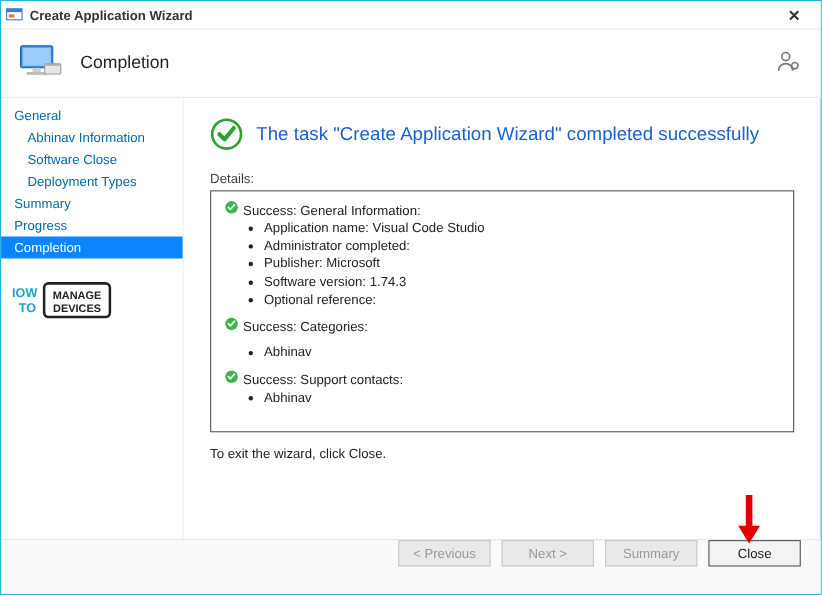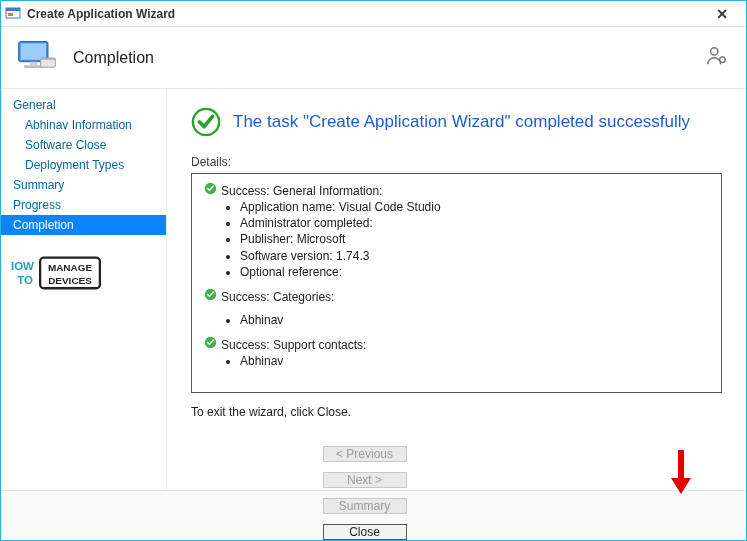--- a/index.html
+++ b/index.html
@@ -114,27 +114,25 @@
   .sub-list {
     margin: 1px 0 0 36px;
     padding: 0;
   }
   .sub-list li { list-style: disc; margin: 0; padding: 0; font-size: 12px; line-height: 1.35; }
   .exit-text { margin-top: 12px; color: #222; }
   .footer {
     height: 50px;
     border-top: 1px solid #e7e7e7;
     display: flex;
-    align-items: center;
     justify-content: flex-end;
     padding-right: 18px;
     gap: 10px;
     background: #fafafa;
     position: relative;
-    flex-direction: column;
   }
   .wbtn {
     min-width: 84px;
     height: 24px;
     background: #e9e9e9;
     border: 1px solid #c8c8c8;
     color: #9a9a9a;
     font-size: 12px;
     display: inline-flex;
     align-items: center;

